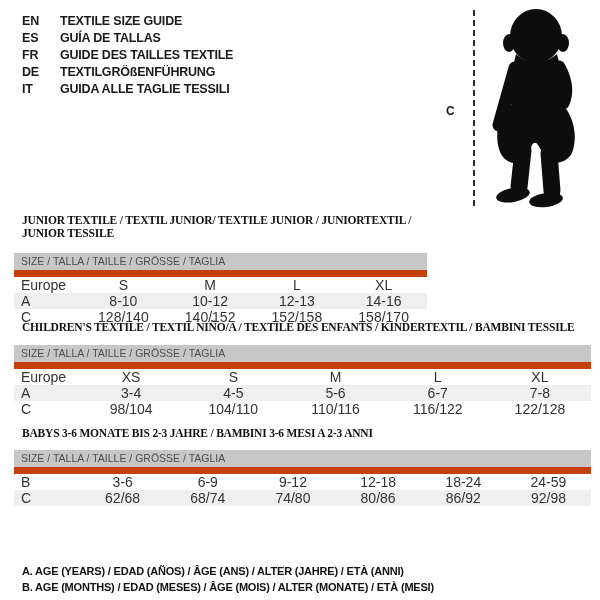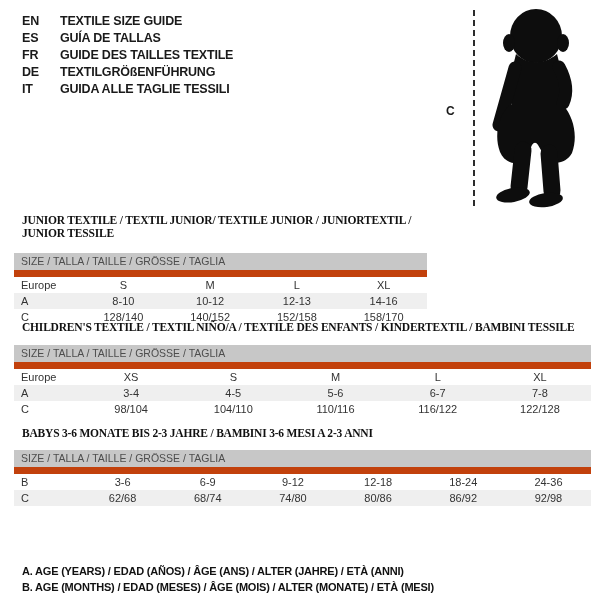--- a/index.html
+++ b/index.html
@@ -21,21 +21,21 @@
   .t1{top:214px;width:413px;}
   .t2{top:321px;width:577px;}
   .t3{top:426px;width:577px;}
   .table-title{padding-left:8px;font-size:11.5px;font-weight:700;line-height:13px;letter-spacing:-0.2px;color:#111;font-family:Liberation Serif, serif;}
   .t1 .table-title{margin-bottom:13px;}
   .t2 .table-title{margin-bottom:11px;}
   .t3 .title-wrap{margin-bottom:9px;}
   .t3 .table-title{line-height:15px;margin-bottom:0;}
   .size-bar{height:17px;line-height:17px;background:#c7c7c7;border-bottom:7px solid #c2410c;
     color:#4d4d4d;font-size:10.5px;padding-left:7px;}
-  .trow{display:flex;height:16px;line-height:16px;font-size:11px;color:#333;}
+  .trow{display:flex;height:16px;line-height:16px;font-size:14px;color:#333;}
   .trow.shaded{background:#efefef;}
   .tlabel{width:66px;padding-left:7px;box-sizing:border-box;}
   .tcell{flex:1;text-align:center;}
   
   .footnotes{position:absolute;left:22px;top:564px;font-size:11px;font-weight:700;line-height:15.5px;letter-spacing:-0.2px;color:#111;}
 </style>
 </head>
 <body>
 
 <div class="page">
@@ -143,21 +143,21 @@
       <div class="table-title">BABYS 3-6 MONATE BIS 2-3 JAHRE / BAMBINI 3-6 MESI A 2-3 ANNI</div>
     </div>
     <div class="size-bar">SIZE / TALLA / TAILLE / GRÖSSE / TAGLIA</div>
     <div class="trow">
       <span class="tlabel">B</span>
       <span class="tcell">3-6</span>
       <span class="tcell">6-9</span>
       <span class="tcell">9-12</span>
       <span class="tcell">12-18</span>
       <span class="tcell">18-24</span>
-      <span class="tcell">24-36</span>
+      <span class="tcell">24-59</span>
     </div>
     <div class="trow shaded">
       <span class="tlabel">C</span>
       <span class="tcell">62/68</span>
       <span class="tcell">68/74</span>
       <span class="tcell">74/80</span>
       <span class="tcell">80/86</span>
       <span class="tcell">86/92</span>
       <span class="tcell">92/98</span>
     </div>

